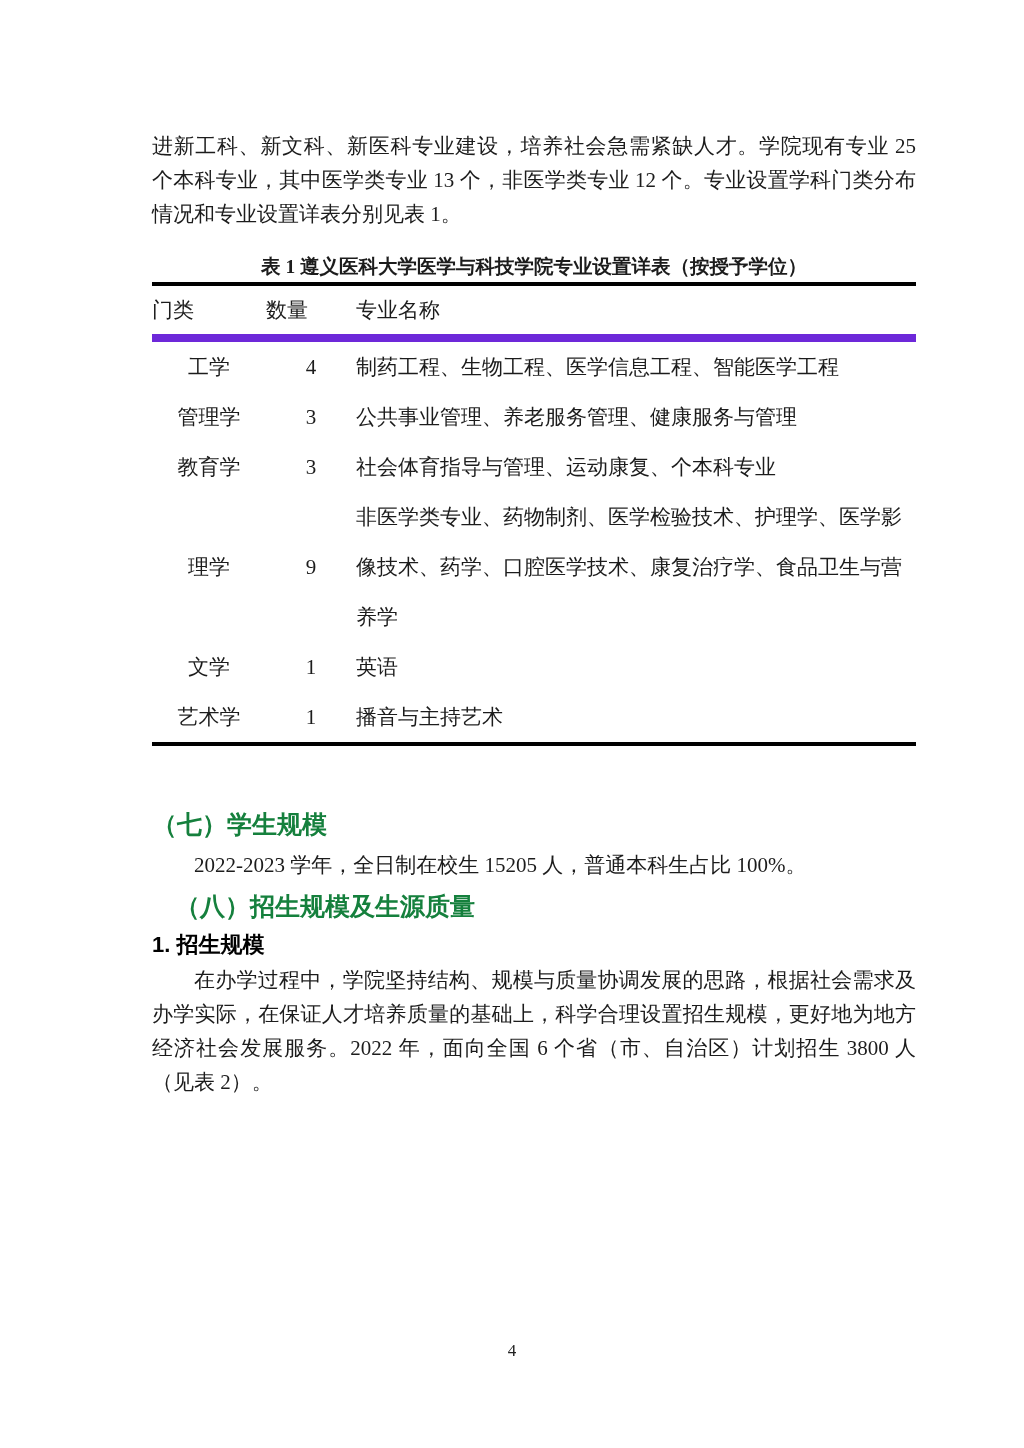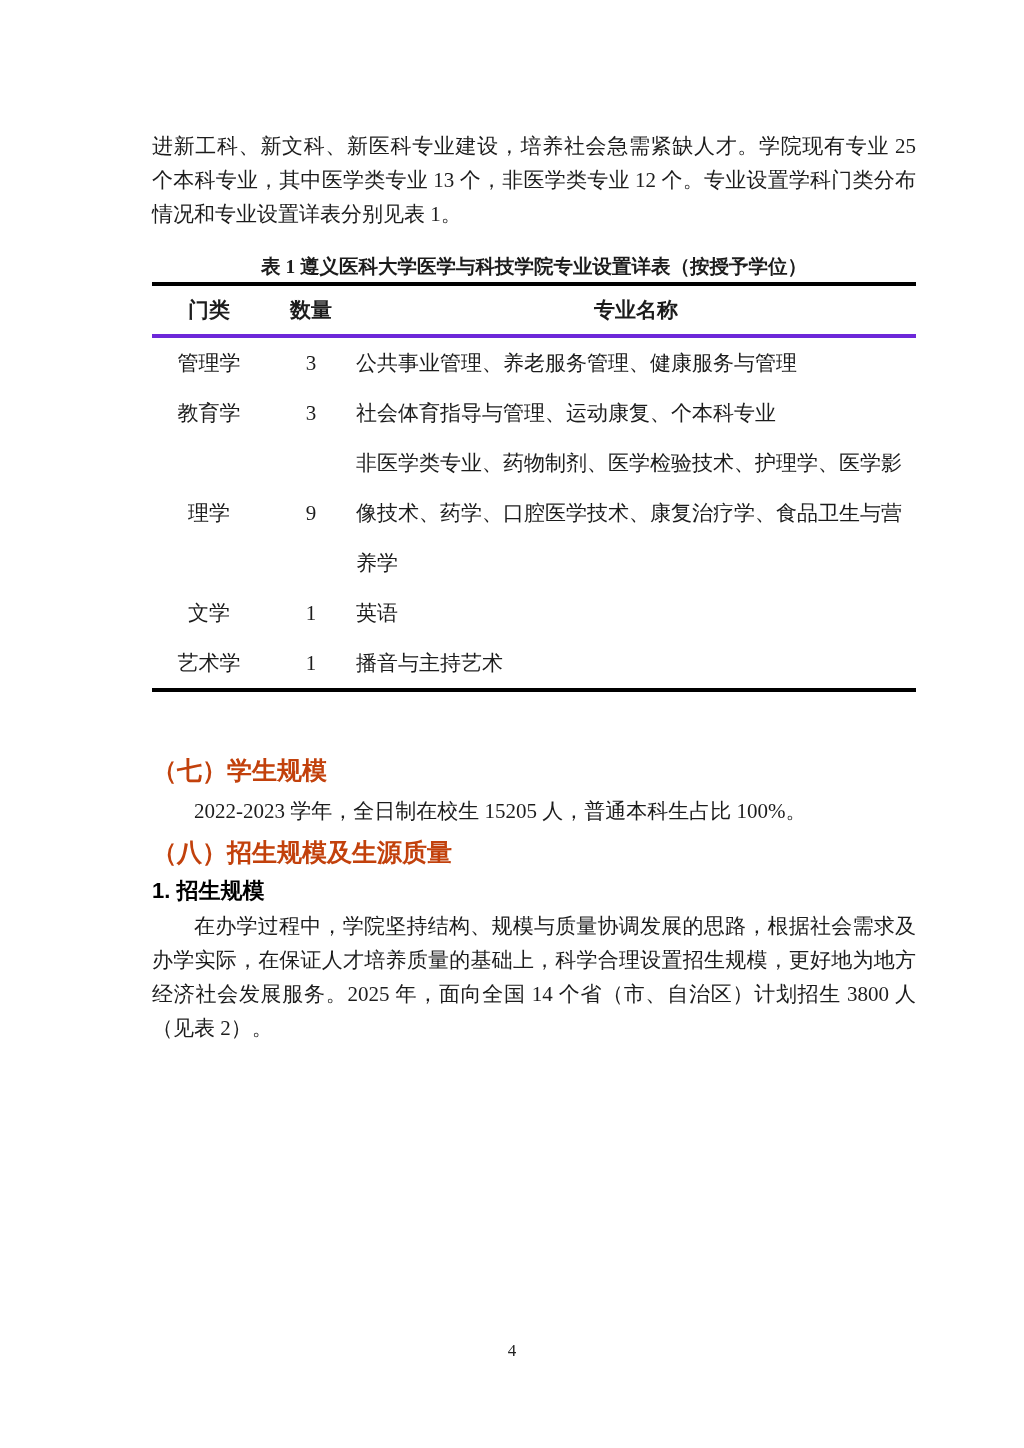--- a/index.html
+++ b/index.html
@@ -29,45 +29,45 @@
     font-weight: bold;
   }
   table.majors {
     width: 100%;
     border-collapse: collapse;
     table-layout: fixed;
     border-top: 4px solid #000;
     border-bottom: 4px solid #000;
   }
   table.majors thead th {
-    font-weight: 700;
+    font-weight: 400;
     font-size: 21px;
     height: 48px;
-    border-bottom: 4px solid #6d28d9;
-    text-align: center;
+    border-bottom: 8px solid #6d28d9;
+    text-align: left;
     vertical-align: middle;
     padding: 0;
   }
   table.majors tbody td {
     font-size: 21px;
     line-height: 50px;
     padding: 0;
     vertical-align: middle;
   }
   td.c-cat, td.c-num { text-align: center; }
   td.c-maj { text-align: left; padding-left: 10px; }
   h2.section {
     font-family: "Liberation Sans", "DejaVu Sans", sans-serif;
     font-weight: 700;
     font-size: 25px;
     line-height: 36px;
-    color: #c2410c;
+    color: #15803d;
     margin: 60px 0 0 0;
   }
-  h2.section.s8 { margin-top: 6px; }
+  h2.section.s8 { margin-top: 6px; margin-left: 23px; }
   .s7-body { margin-top: 6px; }
   h3.subsection {
     font-family: "Liberation Sans", "DejaVu Sans", sans-serif;
     font-weight: 700;
     font-size: 22px;
     line-height: 30px;
     color: #000000;
     margin: 6px 0 0 0;
   }
   .s8-par { margin-top: 3px; }
@@ -99,20 +99,25 @@
     </colgroup>
     <thead>
       <tr>
         <th>门类</th>
         <th>数量</th>
         <th>专业名称</th>
       </tr>
     </thead>
     <tbody>
       <tr>
+        <td class="c-cat">工学</td>
+        <td class="c-num">4</td>
+        <td class="c-maj">制药工程、生物工程、医学信息工程、智能医学工程</td>
+      </tr>
+      <tr>
         <td class="c-cat">管理学</td>
         <td class="c-num">3</td>
         <td class="c-maj">公共事业管理、养老服务管理、健康服务与管理</td>
       </tr>
       <tr>
         <td class="c-cat">教育学</td>
         <td class="c-num">3</td>
         <td class="c-maj">社会体育指导与管理、运动康复、个本科专业</td>
       </tr>
       <tr>
@@ -134,17 +139,17 @@
   </table>
 
   <h2 class="section">（七）学生规模</h2>
 
   <p class="body-par indent2 s7-body">2022-2023 学年，全日制在校生 15205 人，普通本科生占比 100%。</p>
 
   <h2 class="section s8">（八）招生规模及生源质量</h2>
 
   <h3 class="subsection">1. 招生规模</h3>
 
-  <p class="body-par indent2 s8-par">在办学过程中，学院坚持结构、规模与质量协调发展的思路，根据社会需求及办学实际，在保证人才培养质量的基础上，科学合理设置招生规模，更好地为地方经济社会发展服务。2025 年，面向全国 14 个省（市、自治区）计划招生 3800 人（见表 2）。</p>
+  <p class="body-par indent2 s8-par">在办学过程中，学院坚持结构、规模与质量协调发展的思路，根据社会需求及办学实际，在保证人才培养质量的基础上，科学合理设置招生规模，更好地为地方经济社会发展服务。2022 年，面向全国 6 个省（市、自治区）计划招生 3800 人（见表 2）。</p>
 
   <div class="page-number">4</div>
 
 </div>
 
 </body></html>

